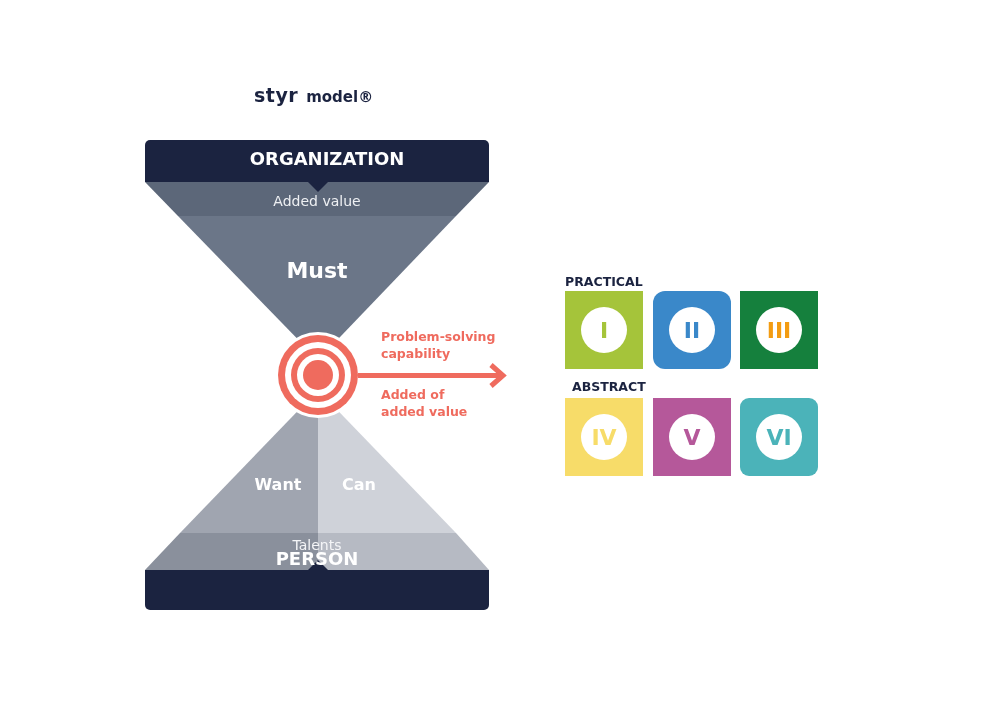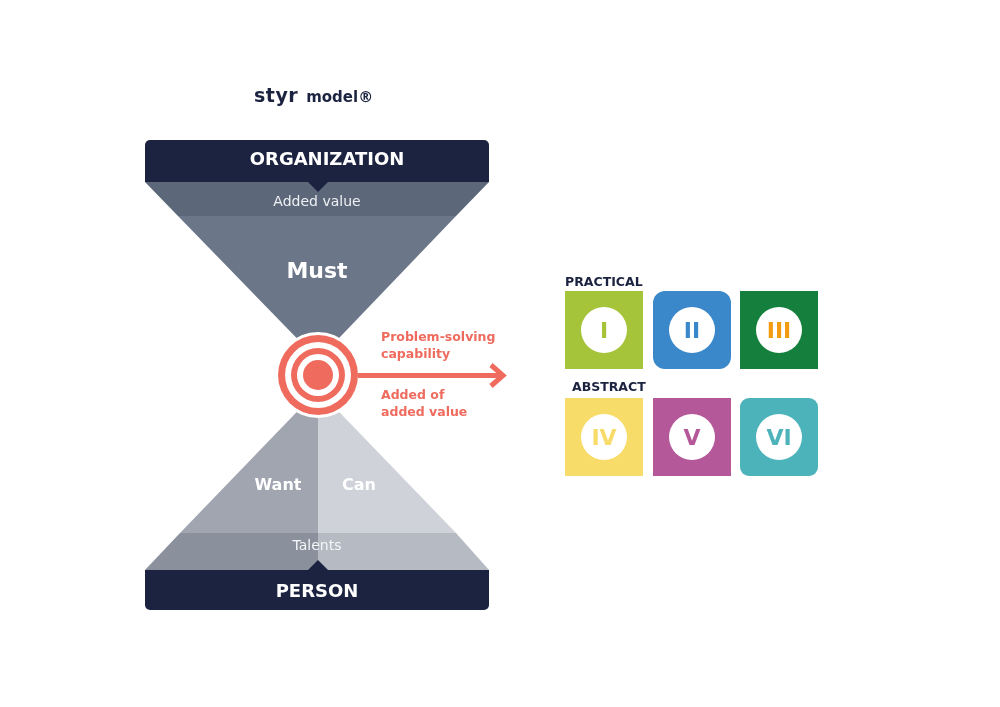--- a/index.html
+++ b/index.html
@@ -50,21 +50,21 @@
   <rect x="358" y="373" width="142" height="5" fill="#ef6b5e"></rect>
   <polyline points="491,365 503,375.5 491,386" fill="none" stroke="#ef6b5e" stroke-width="5" stroke-linejoin="miter"></polyline>
 </svg>
 
 <div class="lbl bold" style="left:145px; top:148px; width:364px; font-size:18px;">ORGANIZATION</div>
 <div class="lbl" style="left:145px; top:193px; width:344px; font-size:14px; color:#eef0f3;">Added value</div>
 <div class="lbl bold" style="left:145px; top:258px; width:344px; font-size:22px;">Must</div>
 <div class="lbl bold" style="left:238px; top:475px; width:80px; font-size:16px;">Want</div>
 <div class="lbl bold" style="left:320px; top:475px; width:78px; font-size:16px;">Can</div>
 <div class="lbl" style="left:145px; top:537px; width:344px; font-size:14px; color:#f4f5f7;">Talents</div>
-<div class="lbl bold" style="left:145px; top:580px; width:344px; font-size:18px;">PERSON</div>
+<div class="lbl bold" style="left:145px; top:548px; width:344px; font-size:18px;">PERSON</div>
 
 <div class="coral" style="left:381px; top:328px;">
   <div>Problem-solving</div>
   <div>capability</div>
 </div>
 <div class="coral" style="left:381px; top:386px;">
   <div>Added of</div>
   <div>added value</div>
 </div>
 

